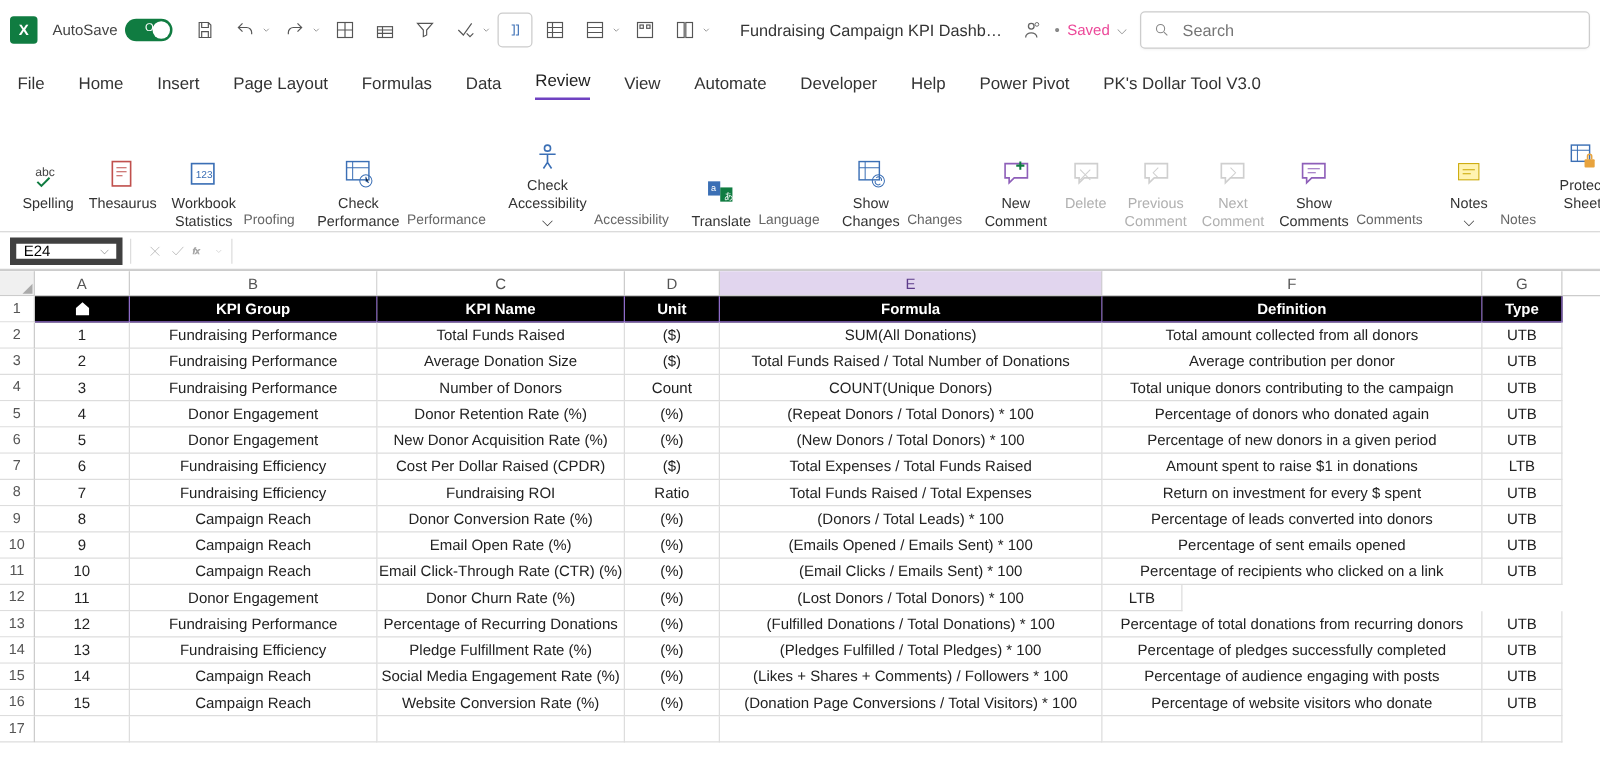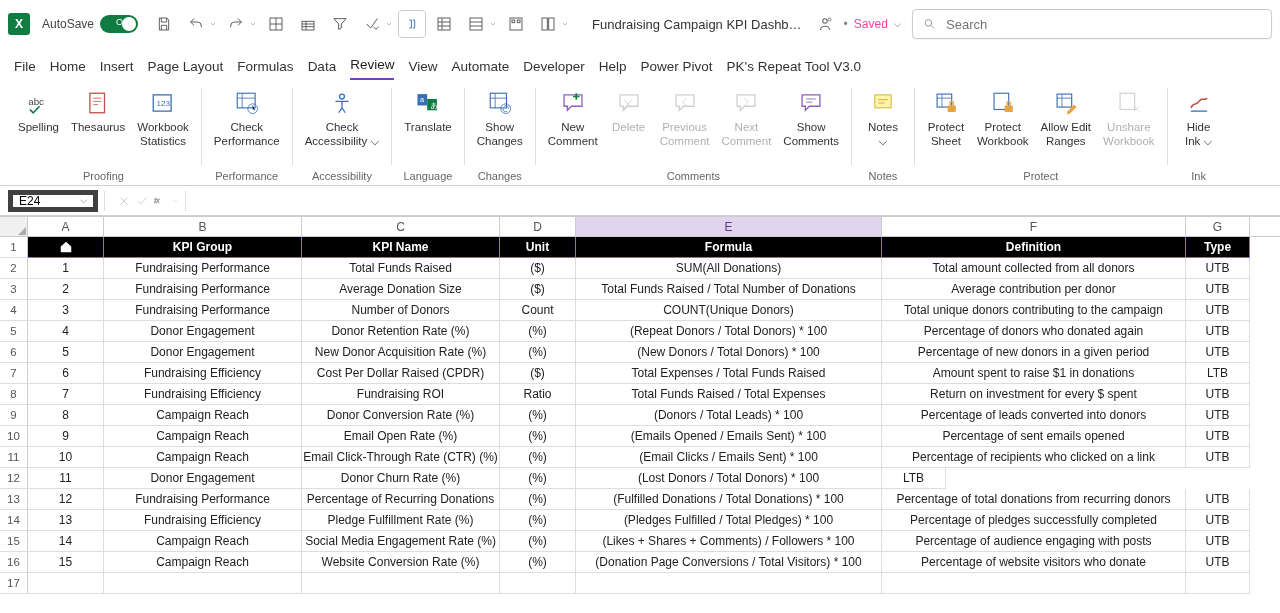--- a/index.html
+++ b/index.html
@@ -17,27 +17,27 @@
 .doc-title { margin-left: 18px; font-size: 13px; color:#333; max-width: 220px; overflow:hidden; text-overflow:ellipsis; white-space:nowrap;}
 .share-icn { width:18px; height:18px; margin-left:14px; fill:#666;}
 .saved { margin-left:10px; font-size:12px; color:#ec4899; display:flex; align-items:center;}
 .saved::before { content:"•"; margin-right:6px; color:#888;}
 .saved::after { content:"⌵"; margin-left:6px; font-size:10px; color:#888;}
 .search-box { margin-left:auto; display:flex; align-items:center; border:1px solid #ccc; border-radius:4px; height:30px; width:360px; padding:0 10px; background:#fff; box-shadow:0 1px 2px rgba(0,0,0,.05);}
 .search-box svg { width:14px; height:14px; stroke:#888; fill:none; margin-right:10px; stroke-width:1.6;}
 .search-box input { border:none; outline:none; font-size:13px; color:#888; width:100%; }
 
 
-.tabs { height: 32px; display:flex; align-items:flex-end; padding:0 14px; gap: 14px; border-bottom:0; }
+.tabs { height: 32px; display:flex; align-items:flex-end; padding:0 14px; gap: 27px; border-bottom:0; }
 .tab { font-size:13.5px; color:#333; padding-bottom:6px; }
 .tab.active { font-weight:400; border-bottom: 2px solid #6f42c1; color:#222; }
 
 
 .ribbon { height: 106px; background:#fff; border-bottom:1px solid #d0d0d0; display:flex; padding: 2px 6px 0; box-shadow: 0 2px 4px rgba(0,0,0,.05);}
-.group { display:flex; flex-direction:column; align-items:flex-end; padding:2px 6px 0; }
+.group { display:flex; flex-direction:row; align-items:flex-end; padding:2px 6px 0; }
 .group-items { display:flex; align-items:flex-start; flex:1; }
 .group-name { font-size:11px; color:#666; padding:0 0 3px; text-align:center; width:100%;}
 .sep { width:1px; background:#ddd; margin: 6px 0 20px; }
 .rbtn { display:flex; flex-direction:column; align-items:center; justify-content:flex-start; width:auto; min-width:50px; padding:4px 6px 0; cursor:default; }
 .rbtn .ric { width:30px; height:30px; display:flex; align-items:center; justify-content:center; }
 .rbtn .ric svg { width:26px; height:26px; }
 .rbtn .rlbl { font-size:11.5px; color:#333; text-align:center; line-height:1.25; margin-top:2px; white-space:pre-line;}
 .rbtn.disabled .rlbl { color:#b0b0b0; }
 .rbtn.disabled svg { opacity:.4; }
 
@@ -195,21 +195,21 @@
     <span class="tab">Insert</span>
     <span class="tab">Page Layout</span>
     <span class="tab">Formulas</span>
     <span class="tab">Data</span>
     <span class="tab active">Review</span>
     <span class="tab">View</span>
     <span class="tab">Automate</span>
     <span class="tab">Developer</span>
     <span class="tab">Help</span>
     <span class="tab">Power Pivot</span>
-    <span class="tab">PK's Repeat Tool V3.0</span>
+    <span class="tab">PK's Dollar Tool V3.0</span>
   </div>
 
 <div class="ribbon">
   <div class="group">
     <div class="group-items">
       <div class="rbtn">
           <div class="ric">
             <svg viewBox="0 0 32 32">
               <text x="4" y="18" font-size="12" fill="#444">abc</text>
               <path d="M6 24l4 4 8-8" stroke="#107c41" fill="none" stroke-width="2"></path>

